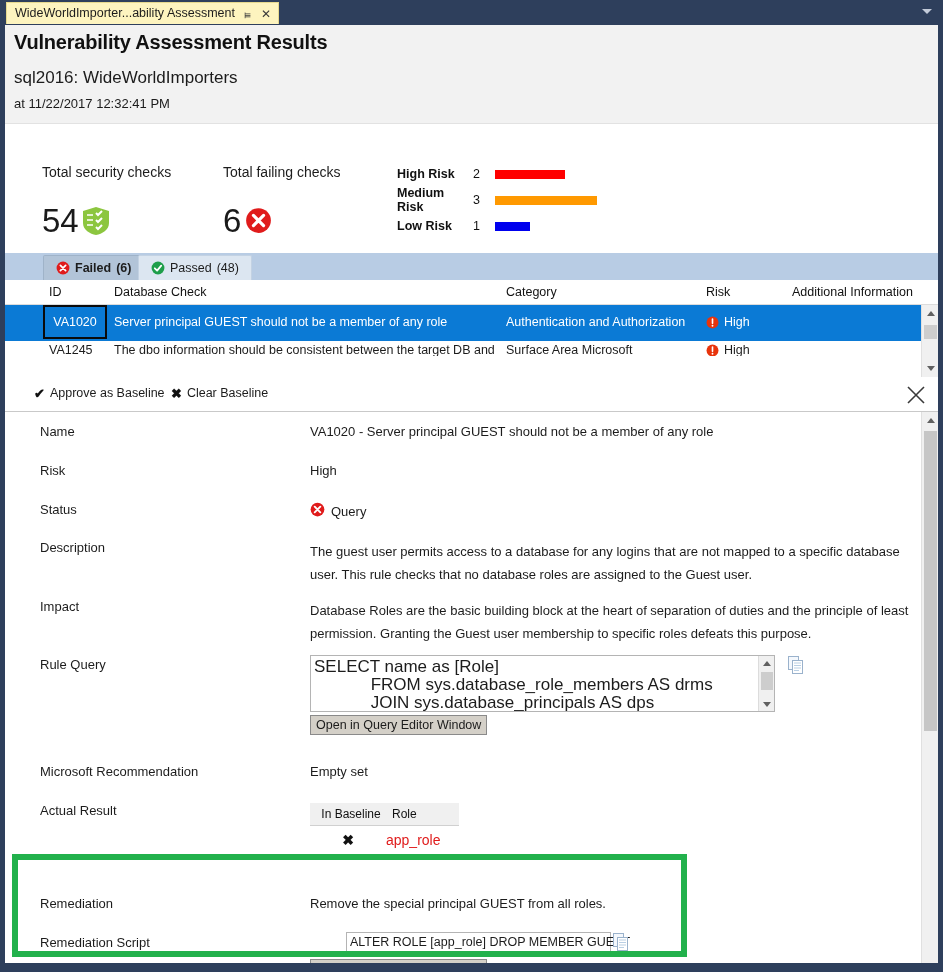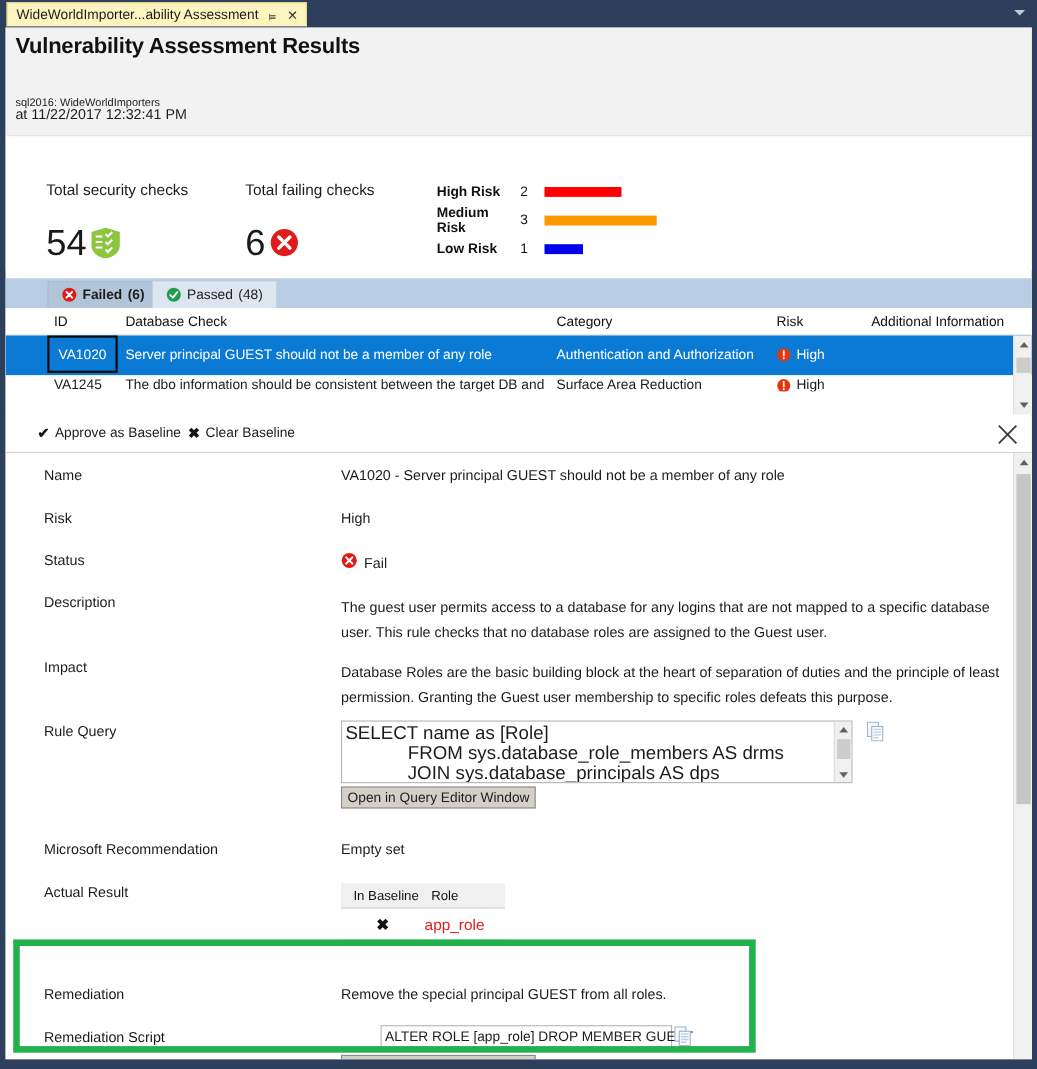--- a/index.html
+++ b/index.html
@@ -64,21 +64,21 @@
     background: #f2f2f2;
     border-bottom: 1px solid #e2e2e2;
   }
   .hdr-title {
     position: absolute; left: 9px; top: 6px;
     font-size: 20px; font-weight: bold; color: #111;
     letter-spacing: -0.2px;
   }
   .hdr-sub {
     position: absolute; left: 9px; top: 43px;
-    font-size: 10px; color: #1c1c1c; margin-top: 20px;
+    font-size: 17px; color: #1c1c1c;
   }
   .hdr-date {
     position: absolute; left: 9px; top: 71px;
     font-size: 13px; color: #1c1c1c;
   }
 
   
   .summary {
     position: absolute; left: 0; top: 99px;
     width: 933px; height: 122px;
@@ -419,21 +419,21 @@
               <circle cx="12" cy="18" r="1.7" fill="#ffffff"></circle>
             </svg>
           </span>
           <span>High</span>
         </span>
       </div>
 
       <div class="trow clip">
         <span class="cell c-id">VA1245</span>
         <span class="cell c-check">The dbo information should be consistent between the target DB and</span>
-        <span class="cell c-cat">Surface Area Reduction</span>
+        <span class="cell c-cat">Surface Area Microsoft</span>
         <span class="cell c-risk risk-cell">
           <span>
             <svg class="excl-icon" viewBox="0 0 24 24">
               <circle cx="12" cy="12" r="11" fill="#e8340c"></circle>
               <path d="M12 5.5 v8" stroke="#ffffff" stroke-width="3" stroke-linecap="round"></path>
               <circle cx="12" cy="18" r="1.7" fill="#ffffff"></circle>
             </svg>
           </span>
           <span>High</span>
         </span>
@@ -480,21 +480,21 @@
 
       <div class="drow" style="top:90px">
         <span class="dlabel">Status</span>
         <span class="dval status-val">
           <span>
             <svg width="15" height="15" viewBox="0 0 24 24">
               <circle cx="12" cy="12" r="11" fill="#e01b1b"></circle>
               <path d="M7.5 7.5 L16.5 16.5 M16.5 7.5 L7.5 16.5" stroke="#ffffff" stroke-width="3" stroke-linecap="round"></path>
             </svg>
           </span>
-          <span>Fail</span>
+          <span>Query</span>
         </span>
       </div>
 
       <div class="drow" style="top:128px">
         <span class="dlabel">Description</span>
         <span class="dval para">The guest user permits access to a database for any logins that are not mapped to a specific database user. This rule checks that no database roles are assigned to the Guest user.</span>
       </div>
 
       <div class="drow" style="top:187px">
         <span class="dlabel">Impact</span>

